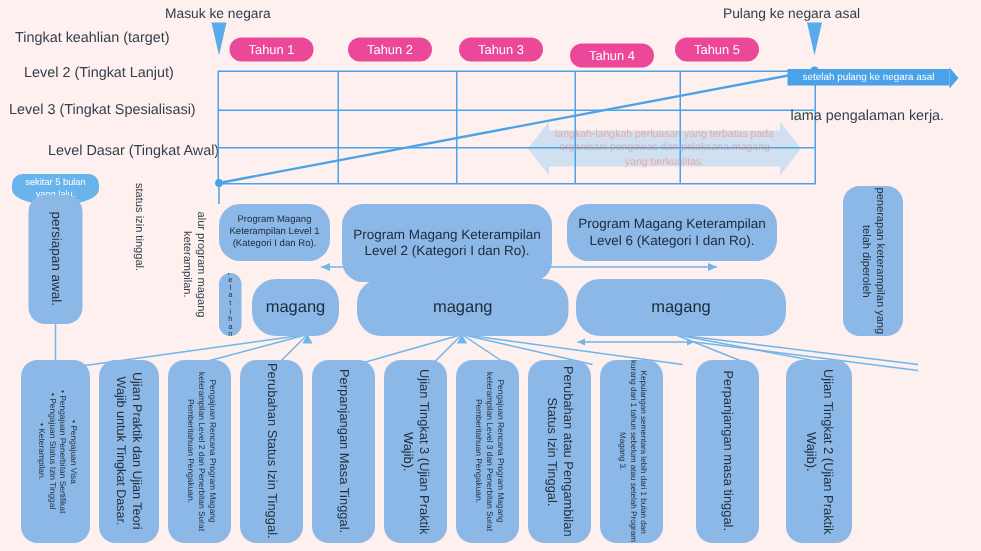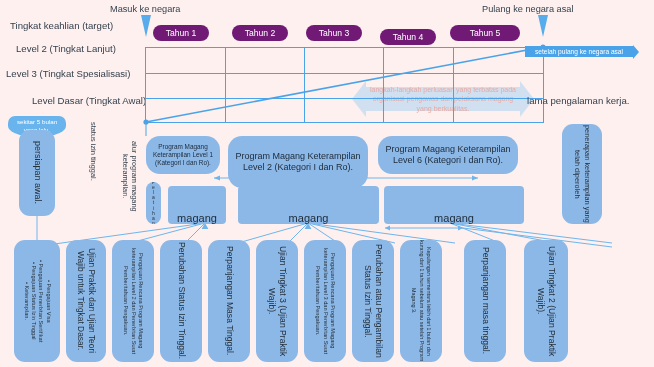--- a/index.html
+++ b/index.html
@@ -12,38 +12,38 @@
   }
   #stage{position:absolute;left:0;top:0;width:654px;height:367px;}
   .abs{position:absolute;box-sizing:border-box;}
 
   
   .lbl{font-size:9.2px;color:#333f4d;white-space:nowrap;}
   .lbl-big{font-size:9.6px;}
 
   
   .pill{
-    background:#701a75;color:#fff;border-radius:10px;
+    background:#ec4899;color:#fff;border-radius:10px;
     font-size:8.6px;display:flex;align-items:center;justify-content:center;
     height:16px;
   }
 
   
   .grid{border:1px solid #4aa3e8;}
   .gv{position:absolute;top:0;bottom:0;width:1px;background:#4aa3e8;}
   .gh{position:absolute;left:0;right:0;height:1px;background:#4aa3e8;}
 
   
   .box{
     background:#8cb8e8;border-radius:9px;
     display:flex;align-items:center;justify-content:center;
     text-align:center;color:#1d2a38;
   }
   .prog{border-radius:14px;padding:2px 4px;line-height:1.25;}
-  .mag{border-radius:4px;font-size:11px;align-items:flex-end;}
+  .mag{border-radius:16px;font-size:11px;}
 
   
   .vbox{
     background:#8cb8e8;border-radius:11px;overflow:hidden;
     display:flex;align-items:center;justify-content:center;
   }
   .vtxt{
     writing-mode:vertical-rl;
     text-orientation:mixed;
     text-align:center;line-height:1.3;
@@ -152,37 +152,37 @@
   </div>
   <div class="abs pill" style="left:232px;top:25px;width:56px;">
     <span>Tahun 2</span>
   </div>
   <div class="abs pill" style="left:306px;top:25px;width:56px;">
     <span>Tahun 3</span>
   </div>
   <div class="abs pill" style="left:380px;top:29px;width:56px;">
     <span>Tahun 4</span>
   </div>
-  <div class="abs pill" style="left:450px;top:25px;width:70px;align-items:center;">
+  <div class="abs pill" style="left:450px;top:25px;width:56px;align-items:center;">
     <span>Tahun 5</span>
   </div>
 
   <div class="abs grid" style="left:145px;top:47px;width:399px;height:76px;">
     <div class="gv" style="left:79px;"></div>
     <div class="gv" style="left:158px;"></div>
     <div class="gv" style="left:237px;"></div>
     <div class="gv" style="left:307px;"></div>
     <div class="gh" style="top:25px;"></div>
     <div class="gh" style="top:50px;"></div>
   </div>
 
   <div class="abs banner" style="left:525px;top:46px;width:108px;">
     <span>setelah pulang ke negara asal</span>
   </div>
-  <div class="abs lbl lbl-big" style="left:527px;top:72px;margin-top:23px;">lama pengalaman kerja.</div>
+  <div class="abs lbl lbl-big" style="left:527px;top:72px;">lama pengalaman kerja.</div>
 
   <div class="abs cloud" style="left:8px;top:116px;width:58px;height:20px;">
     <span>sekitar 5 bulan yang lalu.</span>
   </div>
   <div class="abs vbox" style="left:19px;top:130px;width:36px;height:86px;">
     <div class="vtxt" style="font-size:9px;">persiapan awal.</div>
   </div>
 
   <div class="abs" style="left:88px;top:122px;width:14px;height:74px;">
     <div class="vtxt lbl" style="font-size:7.4px;">status izin tinggal.</div>

